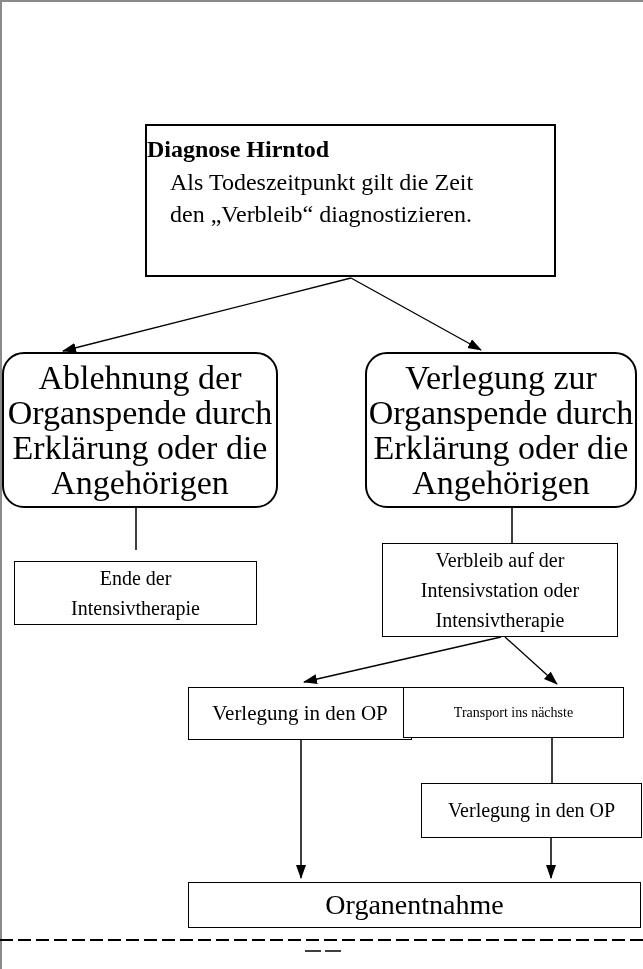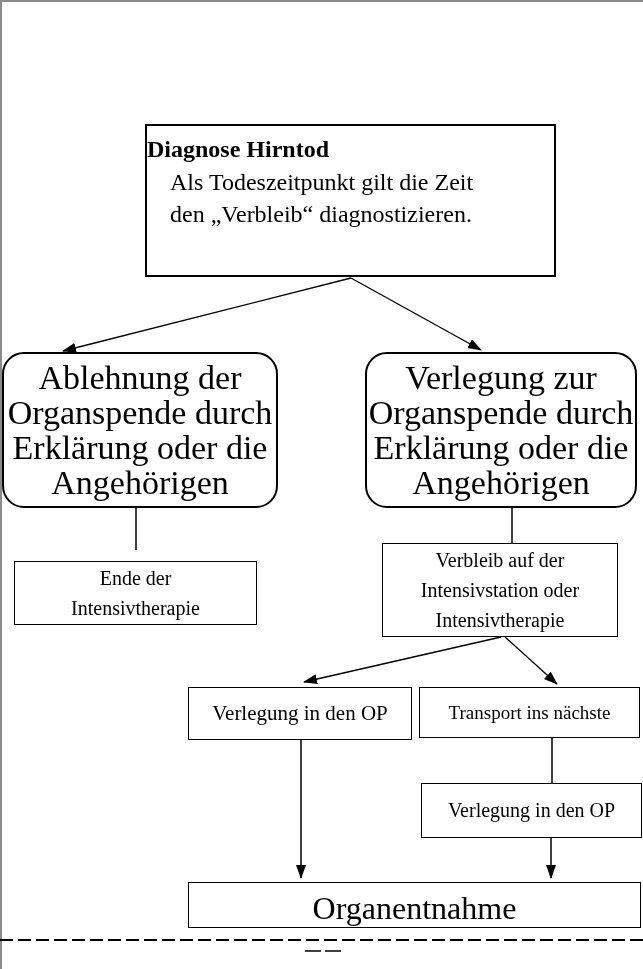--- a/index.html
+++ b/index.html
@@ -68,23 +68,23 @@
     border-radius: 22px;
     font-size: 34px;
     line-height: 35px;
   }
   .box-ablehnung  { left: 2px;   top: 352px; width: 276px; height: 156px; }
   .box-zustimmung { left: 365px; top: 352px; width: 272px; height: 156px; }
 
   .box-ende      { left: 14px;  top: 549px; width: 243px; height: 64px; font-size: 20px; line-height: 30px; border-width: 1.5px; margin-top: 12px; }
   .box-verbleib  { left: 382px; top: 543px; width: 236px; height: 94px; font-size: 20px; line-height: 30px; border-width: 1.5px; }
   .box-verlegung1 { left: 188px; top: 687px; width: 224px; height: 53px; font-size: 21px; border-width: 1.5px; }
-  .box-transport  { left: 419px; top: 687px; width: 221px; height: 51px; font-size: 19px; line-height: 25px; border-width: 1.5px; }
+  .box-transport  { left: 403px; top: 687px; width: 221px; height: 51px; font-size: 14px; line-height: 25px; border-width: 1.5px; }
   .box-verlegung2 { left: 421px; top: 783px; width: 221px; height: 55px; font-size: 20px; border-width: 1.5px; }
-  .box-organ      { left: 188px; top: 882px; width: 453px; height: 46px; font-size: 32px; border-width: 1.5px; justify-content: flex-end; }
+  .box-organ      { left: 188px; top: 882px; width: 453px; height: 46px; font-size: 28px; border-width: 1.5px; }
 
   .page-number {
     position: absolute;
     left: 303px; top: 953px; width: 40px;
     text-align: center;
     font-size: 13px;
     line-height: 14px;
     margin-top: 40px;
   }
 </style>

